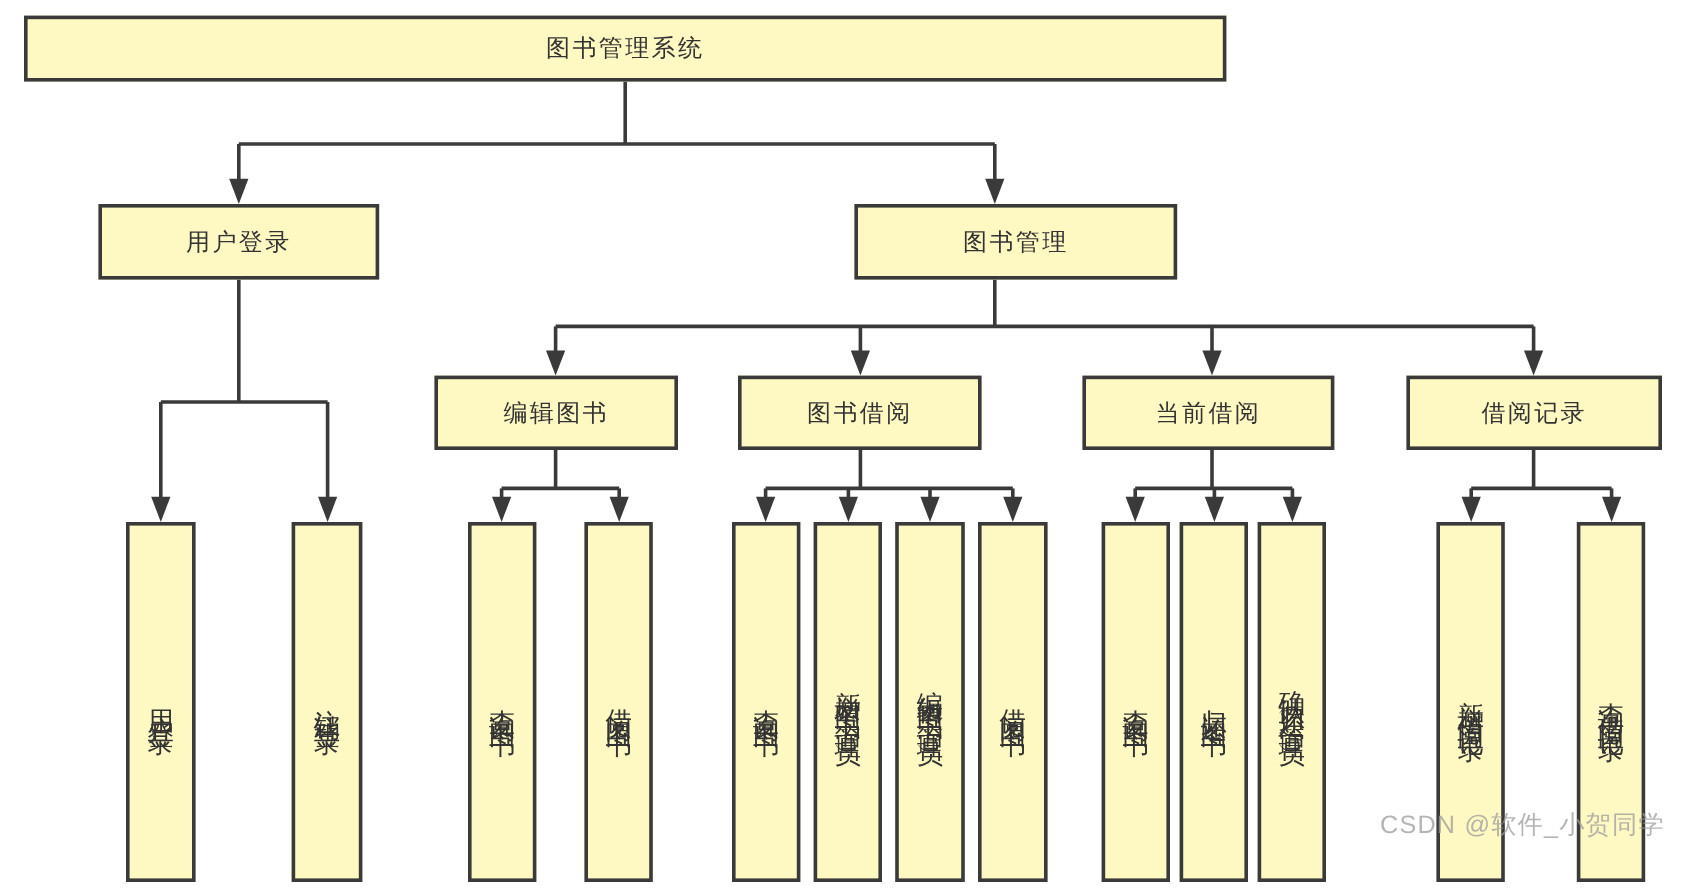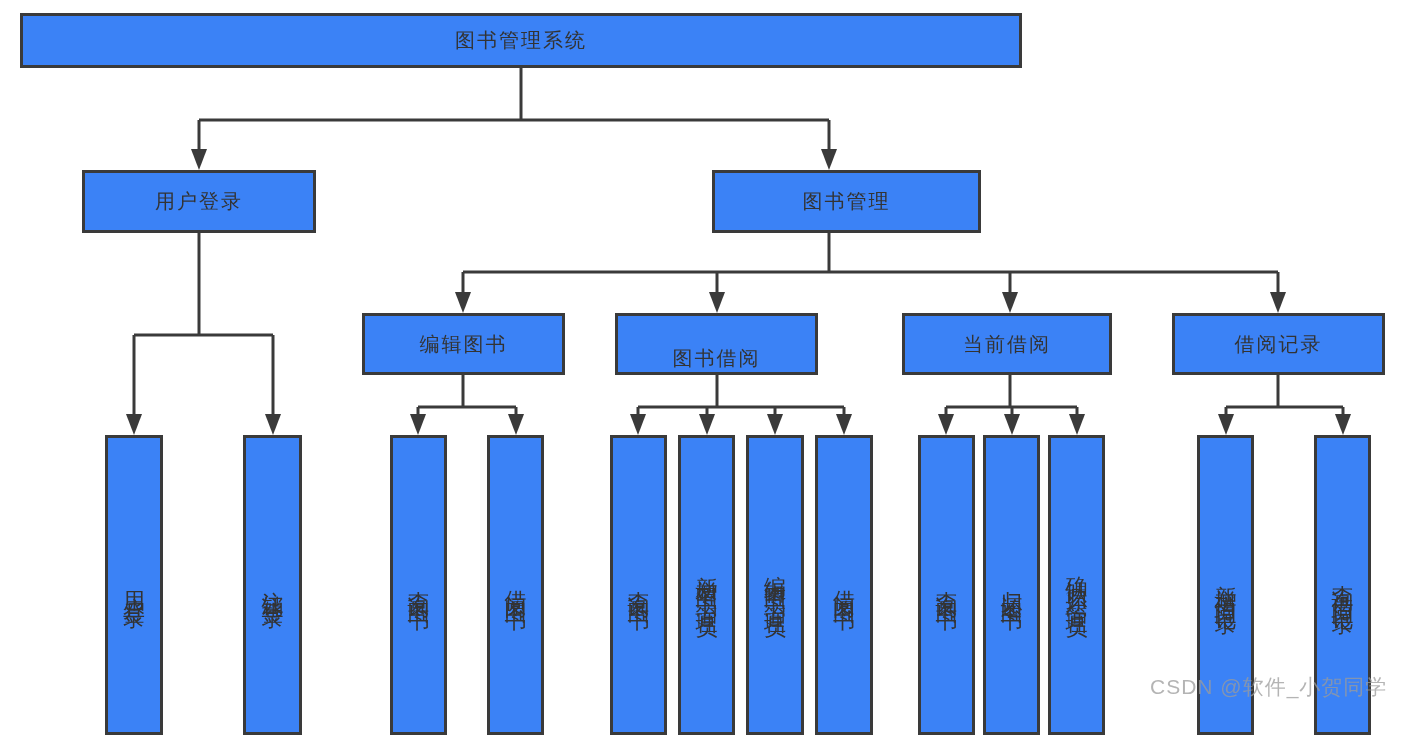--- a/index.html
+++ b/index.html
@@ -15,21 +15,21 @@
     background: #ffffff;
   }
   svg.connectors {
     position: absolute; left: 0; top: 0;
     width: 1405px; height: 747px;
     z-index: 1;
   }
   .node {
     position: absolute;
     border: 3px solid #3a3a3a;
-    background: #3b82f6;
+    background: #fef9c3;
     display: flex;
     align-items: center;
     justify-content: center;
     color: #333333;
     z-index: 2;
   }
   .node.header {
     font-size: 20px;
     letter-spacing: 2px;
   }
@@ -133,21 +133,21 @@
   <div class="node header" style="left:82px; top:170px; width:234px; height:63px;">
     <span>用户登录</span>
   </div>
   <div class="node header" style="left:712px; top:170px; width:269px; height:63px;">
     <span>图书管理</span>
   </div>
 
   <div class="node header" style="left:362px; top:313px; width:203px; height:62px;">
     <span>编辑图书</span>
   </div>
-  <div class="node header" style="left:615px; top:313px; width:203px; height:62px;align-items:flex-end;">
+  <div class="node header" style="left:615px; top:313px; width:203px; height:62px;">
     <span>图书借阅</span>
   </div>
   <div class="node header" style="left:902px; top:313px; width:210px; height:62px;">
     <span>当前借阅</span>
   </div>
   <div class="node header" style="left:1172px; top:313px; width:213px; height:62px;">
     <span>借阅记录</span>
   </div>
 
   <div class="node leaf" style="left:105px; top:435px; width:58px; height:300px;">

